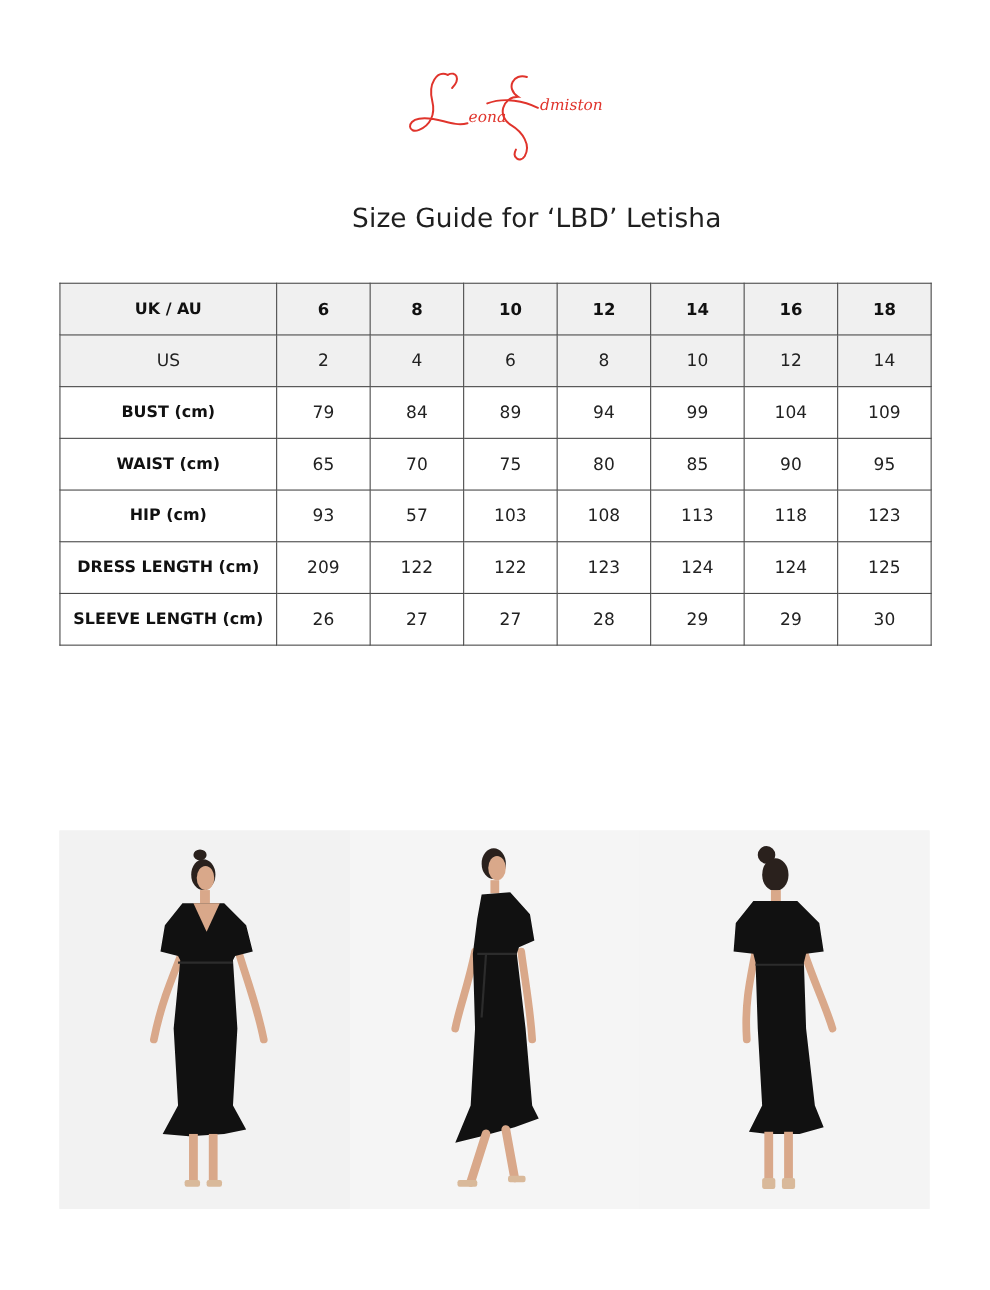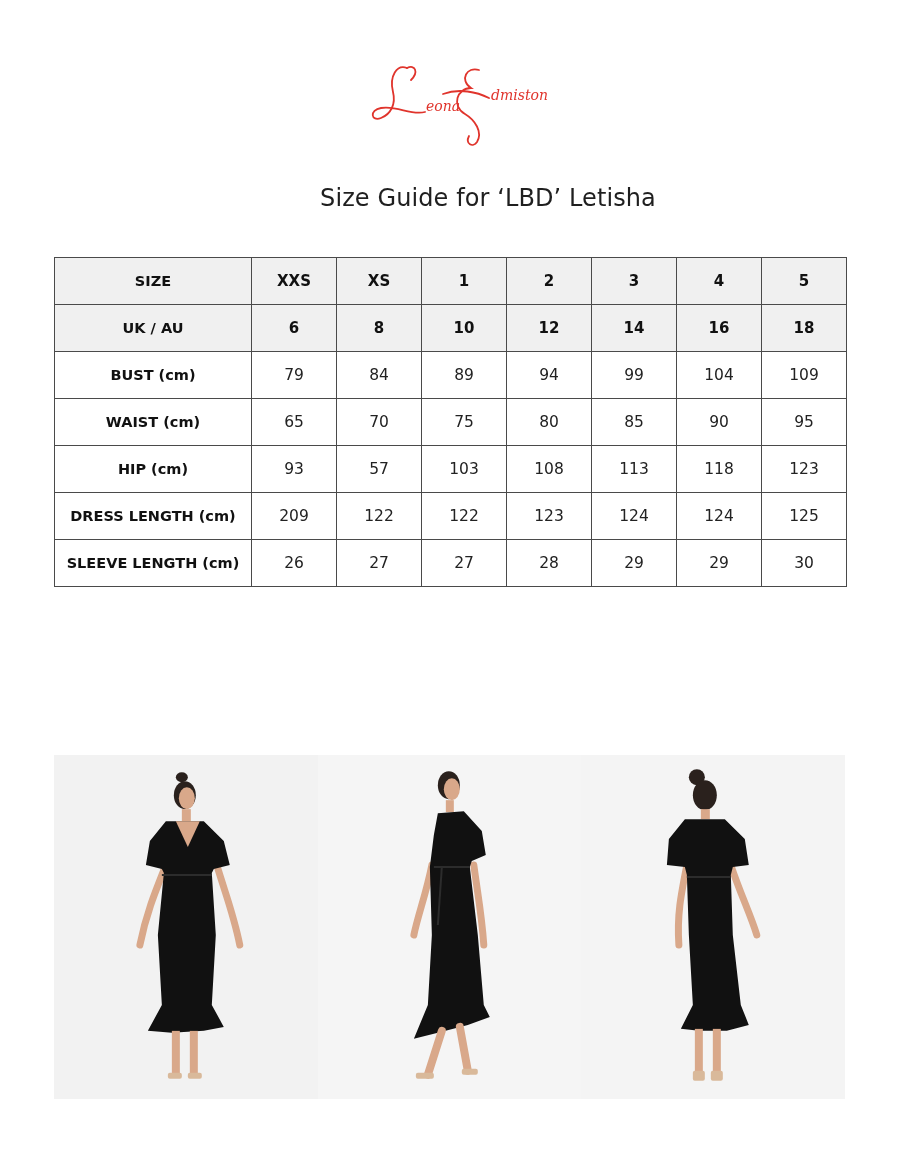--- a/index.html
+++ b/index.html
@@ -67,38 +67,38 @@
       <col class="cn">
       <col class="cn">
       <col class="cn">
       <col class="cn">
       <col class="cn">
       <col class="cn">
       <col class="cn">
   </colgroup>
   <tbody id="size-tbody">
       <tr class="shaded">
-        <td class="label-bold">SIZE</td>
-        <td class="bold">XXS</td>
-        <td class="bold">XS</td>
-        <td class="bold">1</td>
-        <td class="bold">2</td>
-        <td class="bold">3</td>
-        <td class="bold">4</td>
-        <td class="bold">5</td>
-      </tr>
-      <tr class="shaded">
         <td class="label-bold">UK / AU</td>
         <td class="bold">6</td>
         <td class="bold">8</td>
         <td class="bold">10</td>
         <td class="bold">12</td>
         <td class="bold">14</td>
         <td class="bold">16</td>
         <td class="bold">18</td>
+      </tr>
+      <tr class="shaded">
+        <td class="">US</td>
+        <td>2</td>
+        <td>4</td>
+        <td>6</td>
+        <td>8</td>
+        <td>10</td>
+        <td>12</td>
+        <td>14</td>
       </tr>
       <tr>
         <td class="label-bold">BUST (cm)</td>
         <td>79</td>
         <td>84</td>
         <td>89</td>
         <td>94</td>
         <td>99</td>
         <td>104</td>
         <td>109</td>

